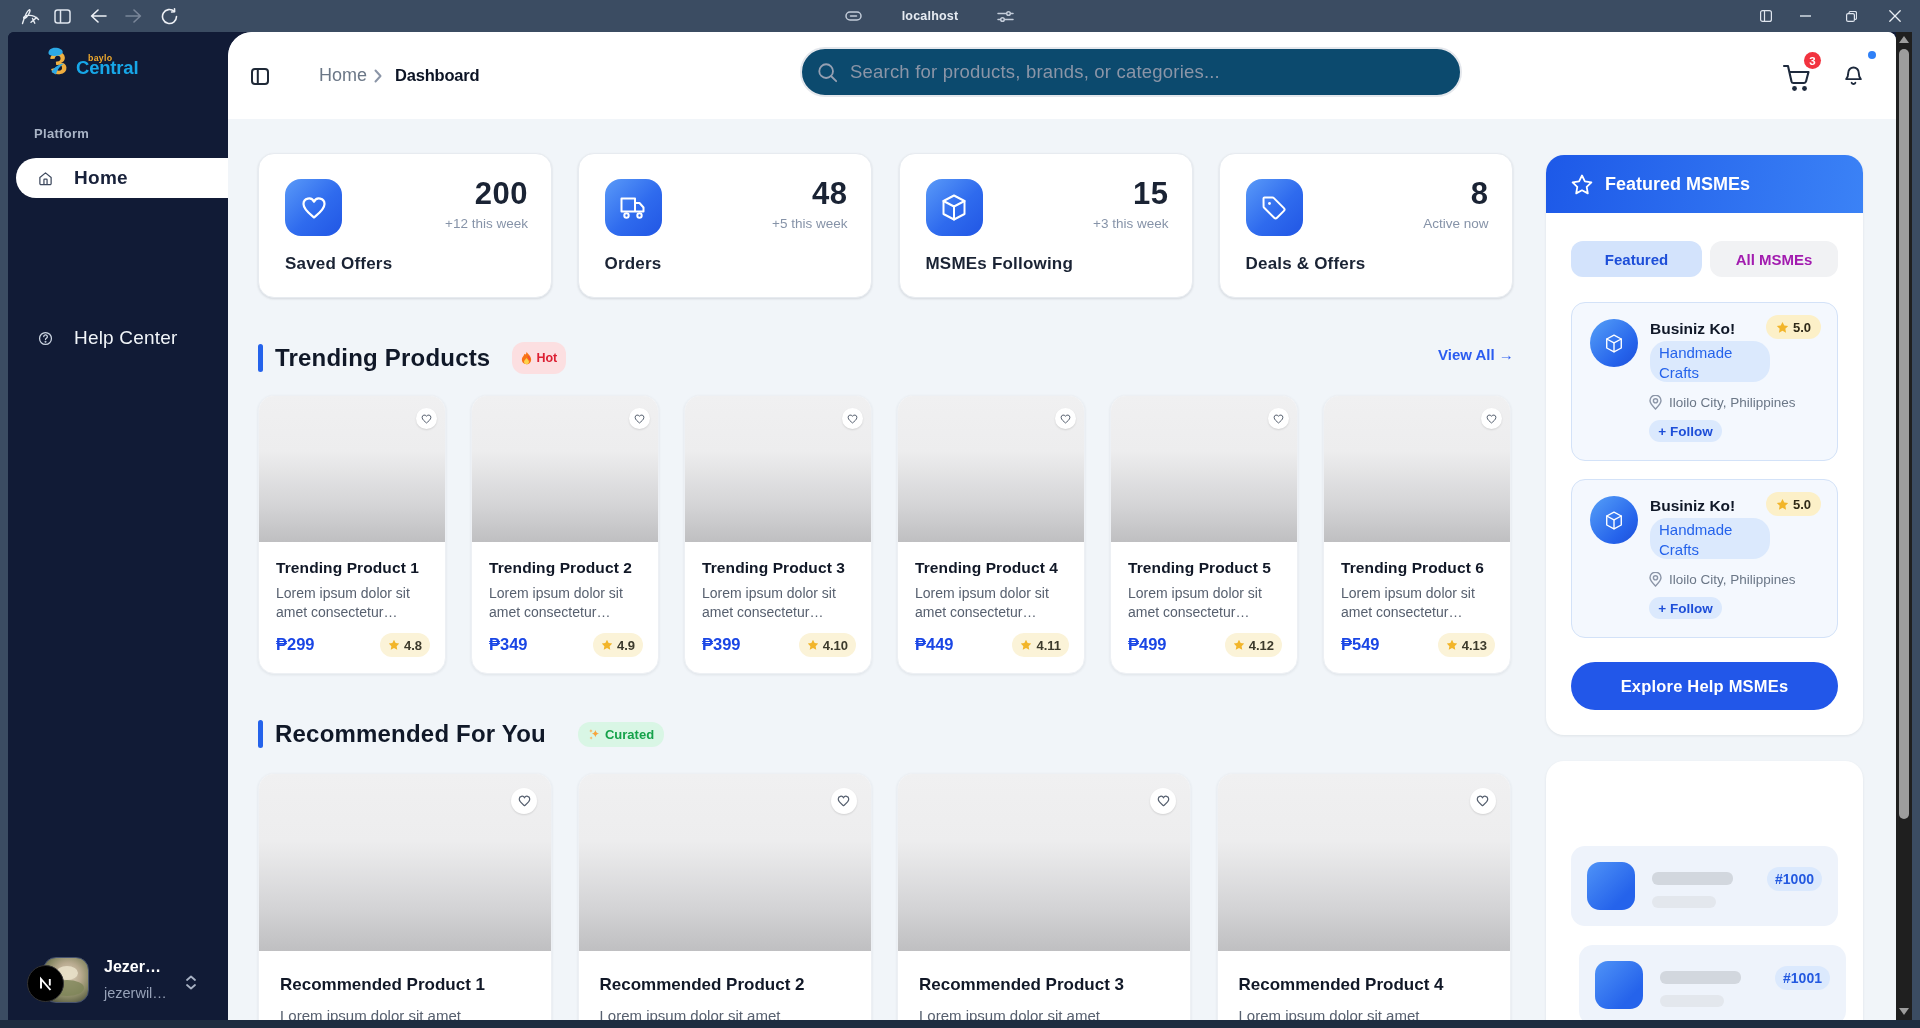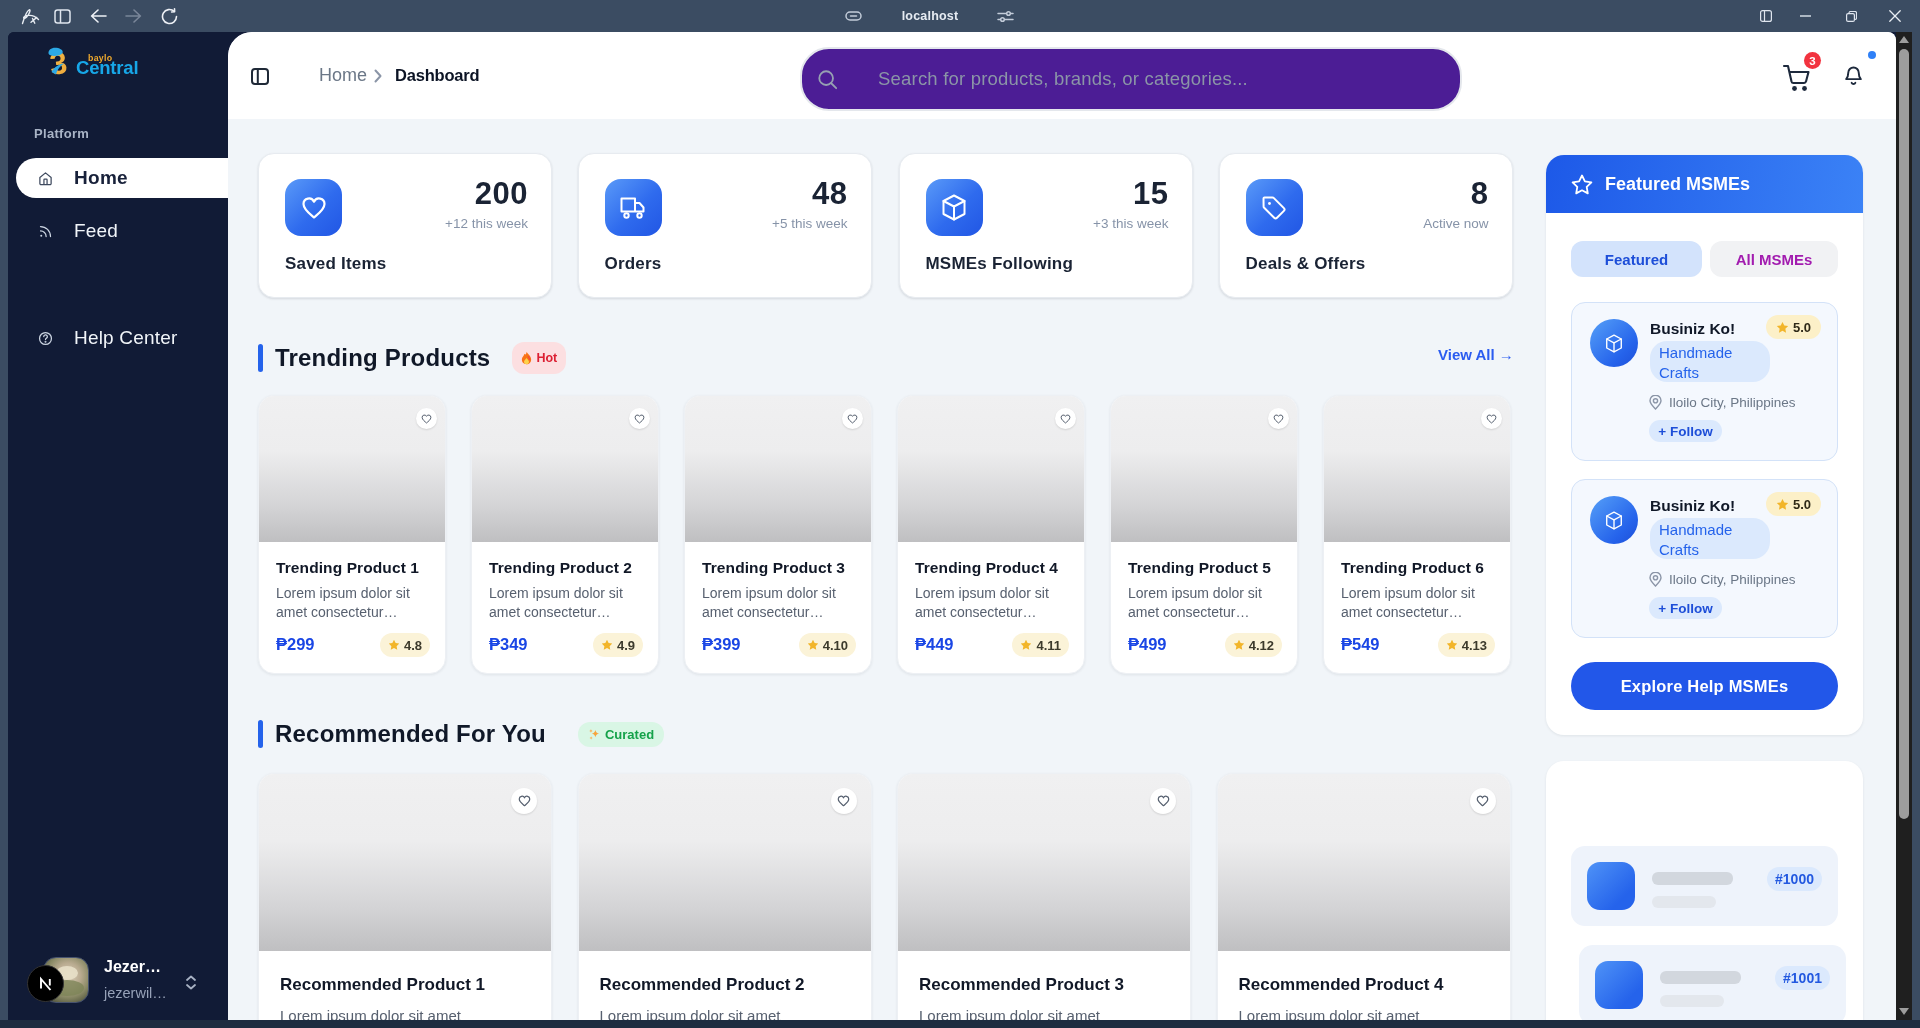--- a/index.html
+++ b/index.html
@@ -23,21 +23,21 @@
   .nav-item.active .ntx { font-weight:bold; letter-spacing:.3px; }
 
   
   #userrow { position:absolute; left:8px; top:918px; width:204px; height:60px; }
 
   
   #main { position:absolute; left:220px; top:0; width:1668px; height:988px; background:#f1f5f9; border-radius:24px 8px 0 0; overflow:hidden; }
   #mheader { position:absolute; left:0; top:0; width:1668px; height:87px; background:#fff; border-radius:24px 8px 0 0; }
   .crumb { position:absolute; top:33px; font-size:18px; }
 
-  #search { position:absolute; left:572px; top:15px; width:662px; height:64px; background:#4c1d95; border:2px solid #e4e7ec; border-radius:29px; display:flex; align-items:center;gap:28px; }
+  #search { position:absolute; left:572px; top:15px; width:662px; height:50px; background:#0c4a6e; border:2px solid #e4e7ec; border-radius:29px; display:flex; align-items:center; }
   #search .ph { color:#8b95a7; font-size:18.5px; margin-left:12px; letter-spacing:.2px; }
 
   
   .stat { position:absolute; top:121px; width:294px; height:145px; background:#fff; border:1px solid #e7ebf0; border-radius:16px; box-shadow:0 1px 3px rgba(15,23,42,.08), 0 1px 2px rgba(15,23,42,.05); }
   .stat .icon { position:absolute; left:26px; top:25px; width:57px; height:57px; border-radius:16px; background:linear-gradient(135deg,#5a9af8 0%, #2f6bee 55%, #2156e4 100%); display:flex; align-items:center; justify-content:center; }
   .stat .num { position:absolute; right:23px; top:22px; font-size:31px; font-weight:bold; color:#1a2334; letter-spacing:.5px; }
   .stat .sub { position:absolute; right:23px; top:62px; font-size:13.5px; color:#8693a8; }
   .stat .lbl { position:absolute; left:26px; top:100px; font-size:17px; font-weight:bold; color:#1a2334; letter-spacing:.2px; }
 
   
@@ -163,28 +163,20 @@
     </div>
     <div class="plabel">Platform</div>
 
     <div class="nav-item active" style="top:126px;">
       <svg class="nic" viewBox="0 0 24 24" fill="none" stroke="#3f4a5f" stroke-width="2" stroke-linecap="round" stroke-linejoin="round">
           <path d="M3 10.5 L12 3 L21 10.5 V20 a1.8 1.8 0 0 1-1.8 1.8 H4.8 A1.8 1.8 0 0 1 3 20 Z"></path>
           <path d="M9.5 21.5 V14 a1 1 0 0 1 1-1 h3 a1 1 0 0 1 1 1 v7.5"></path>
         </svg>
       <span class="ntx">Home</span>
     </div>
-    <div class="nav-item" style="top:179px;">
-      <svg class="nic" viewBox="0 0 24 24" fill="none" stroke="#cdd6e3" stroke-width="2" stroke-linecap="round" stroke-linejoin="round">
-          <path d="M4 11 a9 9 0 0 1 9 9"></path>
-          <path d="M4 4 a16 16 0 0 1 16 16"></path>
-          <circle cx="5.2" cy="18.8" r="1.6" fill="#cdd6e3" stroke="none"></circle>
-        </svg>
-      <span class="ntx">Feed</span>
-    </div>
     <div class="nav-item" style="top:286px;">
       <svg class="nic" viewBox="0 0 24 24" fill="none" stroke="#cdd6e3" stroke-width="2" stroke-linecap="round" stroke-linejoin="round">
           <circle cx="12" cy="12" r="9.5"></circle>
           <path d="M9.2 9 a2.9 2.9 0 1 1 4 2.7 c-.9.35-1.2.9-1.2 1.8"></path>
           <circle cx="12" cy="17" r="0.6" fill="#cdd6e3"></circle>
         </svg>
       <span class="ntx">Help Center</span>
     </div>
 
     <div id="userrow">
@@ -247,21 +239,21 @@
     </div>
 
     <div class="stat" style="left:30px;">
       <div class="icon">
           <svg width="26" height="24" viewBox="0 0 26 24" fill="none" stroke="#fff" stroke-width="2.2" stroke-linejoin="round">
             <path d="M13 21.5 C9 18 2.5 13.5 2.5 8 a5.5 5.5 0 0 1 10.5-2.3 A5.5 5.5 0 0 1 23.5 8 c0 5.5-6.5 10-10.5 13.5 Z"></path>
           </svg>
         </div>
       <div class="num">200</div>
         <div class="sub">+12 this week</div>
-        <div class="lbl">Saved Items</div>
+        <div class="lbl">Saved Offers</div>
     </div>
     <div class="stat" style="left:349.5px;">
       <div class="icon">
           <svg width="27" height="24" viewBox="0 0 27 24" fill="none" stroke="#fff" stroke-width="2" stroke-linecap="round" stroke-linejoin="round">
             <path d="M1.5 2.5 h13.5 v13 H1.5 Z M15 7 h4.5 l4 4.5 v4 H15 Z"></path>
             <circle cx="6.5" cy="19.5" r="2.2"></circle>
             <circle cx="19.5" cy="19.5" r="2.2"></circle>
           </svg>
         </div>
       <div class="num">48</div>

